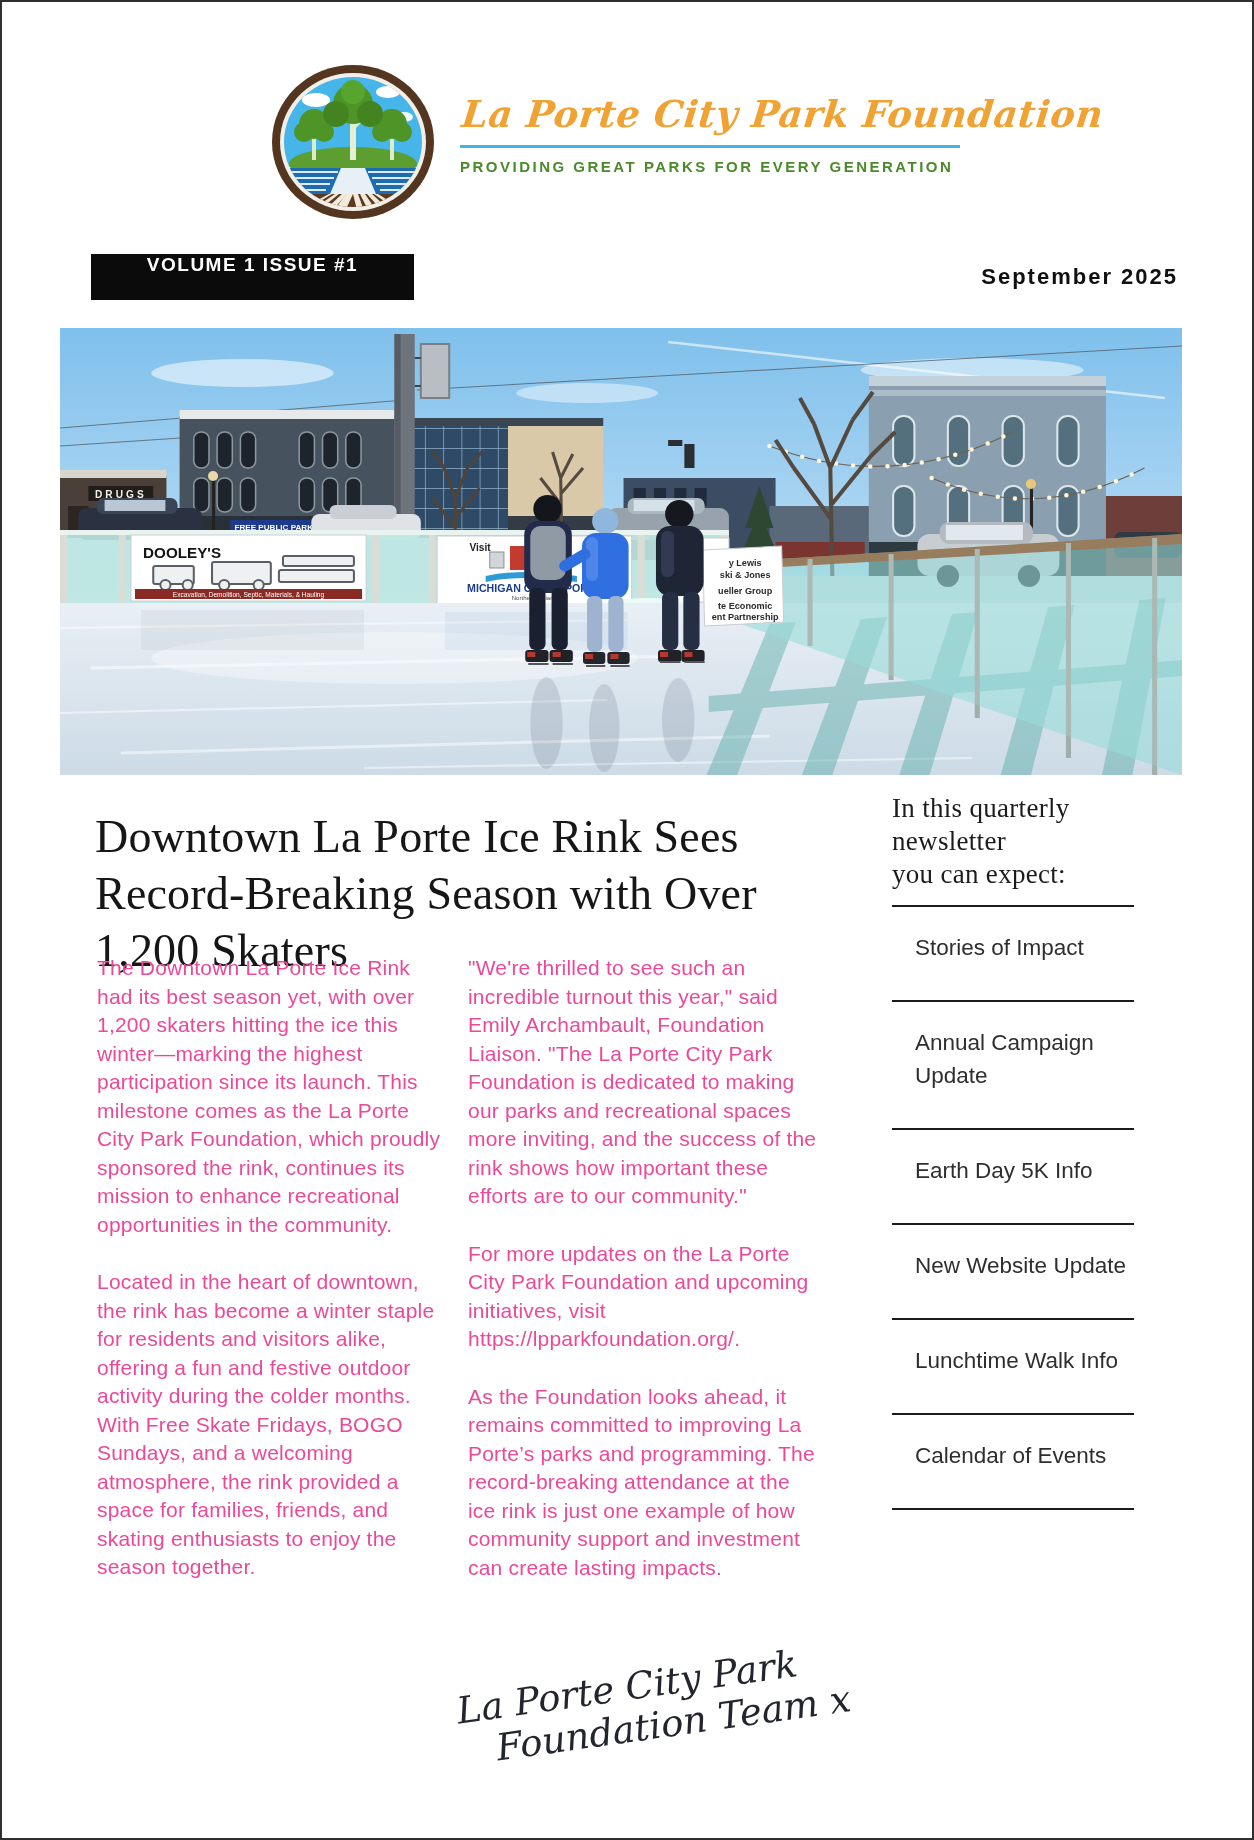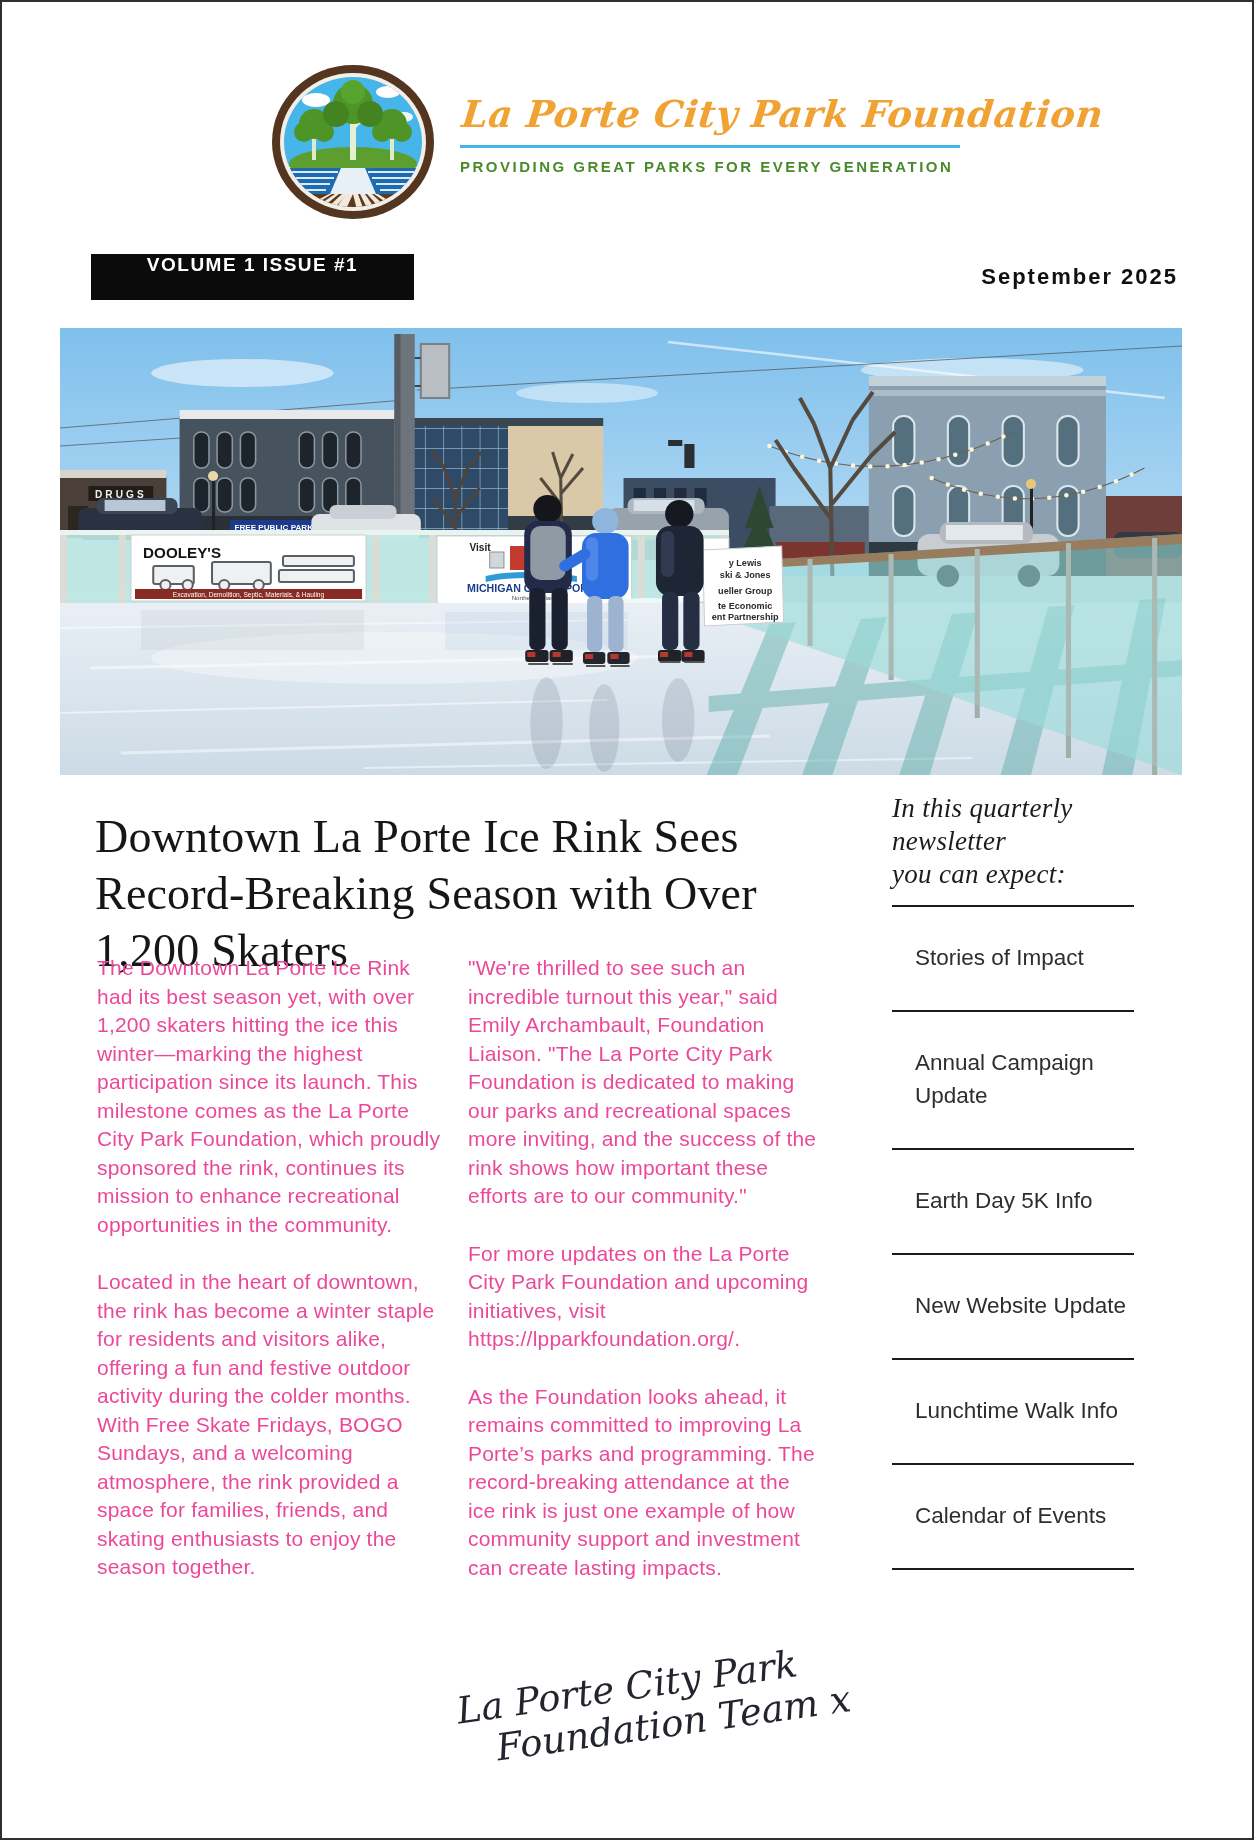--- a/index.html
+++ b/index.html
@@ -42,24 +42,24 @@
   }
   .col{position:absolute;top:952px;width:350px;font-size:21px;line-height:28.5px;
     color:#ec4899;letter-spacing:0.2px;}
   .col-1{left:95px;}
   .col-2{left:466px;}
   .col p{margin:0 0 29px 0;}
   
   .sidebar{position:absolute;left:890px;top:790px;width:242px;}
   .sidebar-heading{
     font-family:"Liberation Serif",serif;font-size:27px;line-height:33px;
-    color:#1c1c1c;white-space:pre-line;letter-spacing:0.3px;font-style:italic;
+    color:#1c1c1c;white-space:pre-line;letter-spacing:0.3px;
   }
   .rule{height:2px;background:#1b1b1b;margin-top:14px;}
-  .sidebar-item{padding-left:23px;margin-top:34px;font-size:22.5px;line-height:33px;color:#2e2e2e;}
+  .sidebar-item{padding-left:23px;margin-top:24px;font-size:22.5px;line-height:33px;color:#2e2e2e;}
   .sidebar .item-rule{margin-top:36px;}
   
   .signature{
     position:absolute;left:452px;top:1688px;width:400px;
     font-family:"DejaVu Serif",serif;font-style:italic;font-size:37px;color:#23252e;
     transform:rotate(-8deg);transform-origin:left top;line-height:1.2;
   }
   .signature .sig-line-2{margin-left:34px;margin-top:-2px;}
 </style>
 </head>

